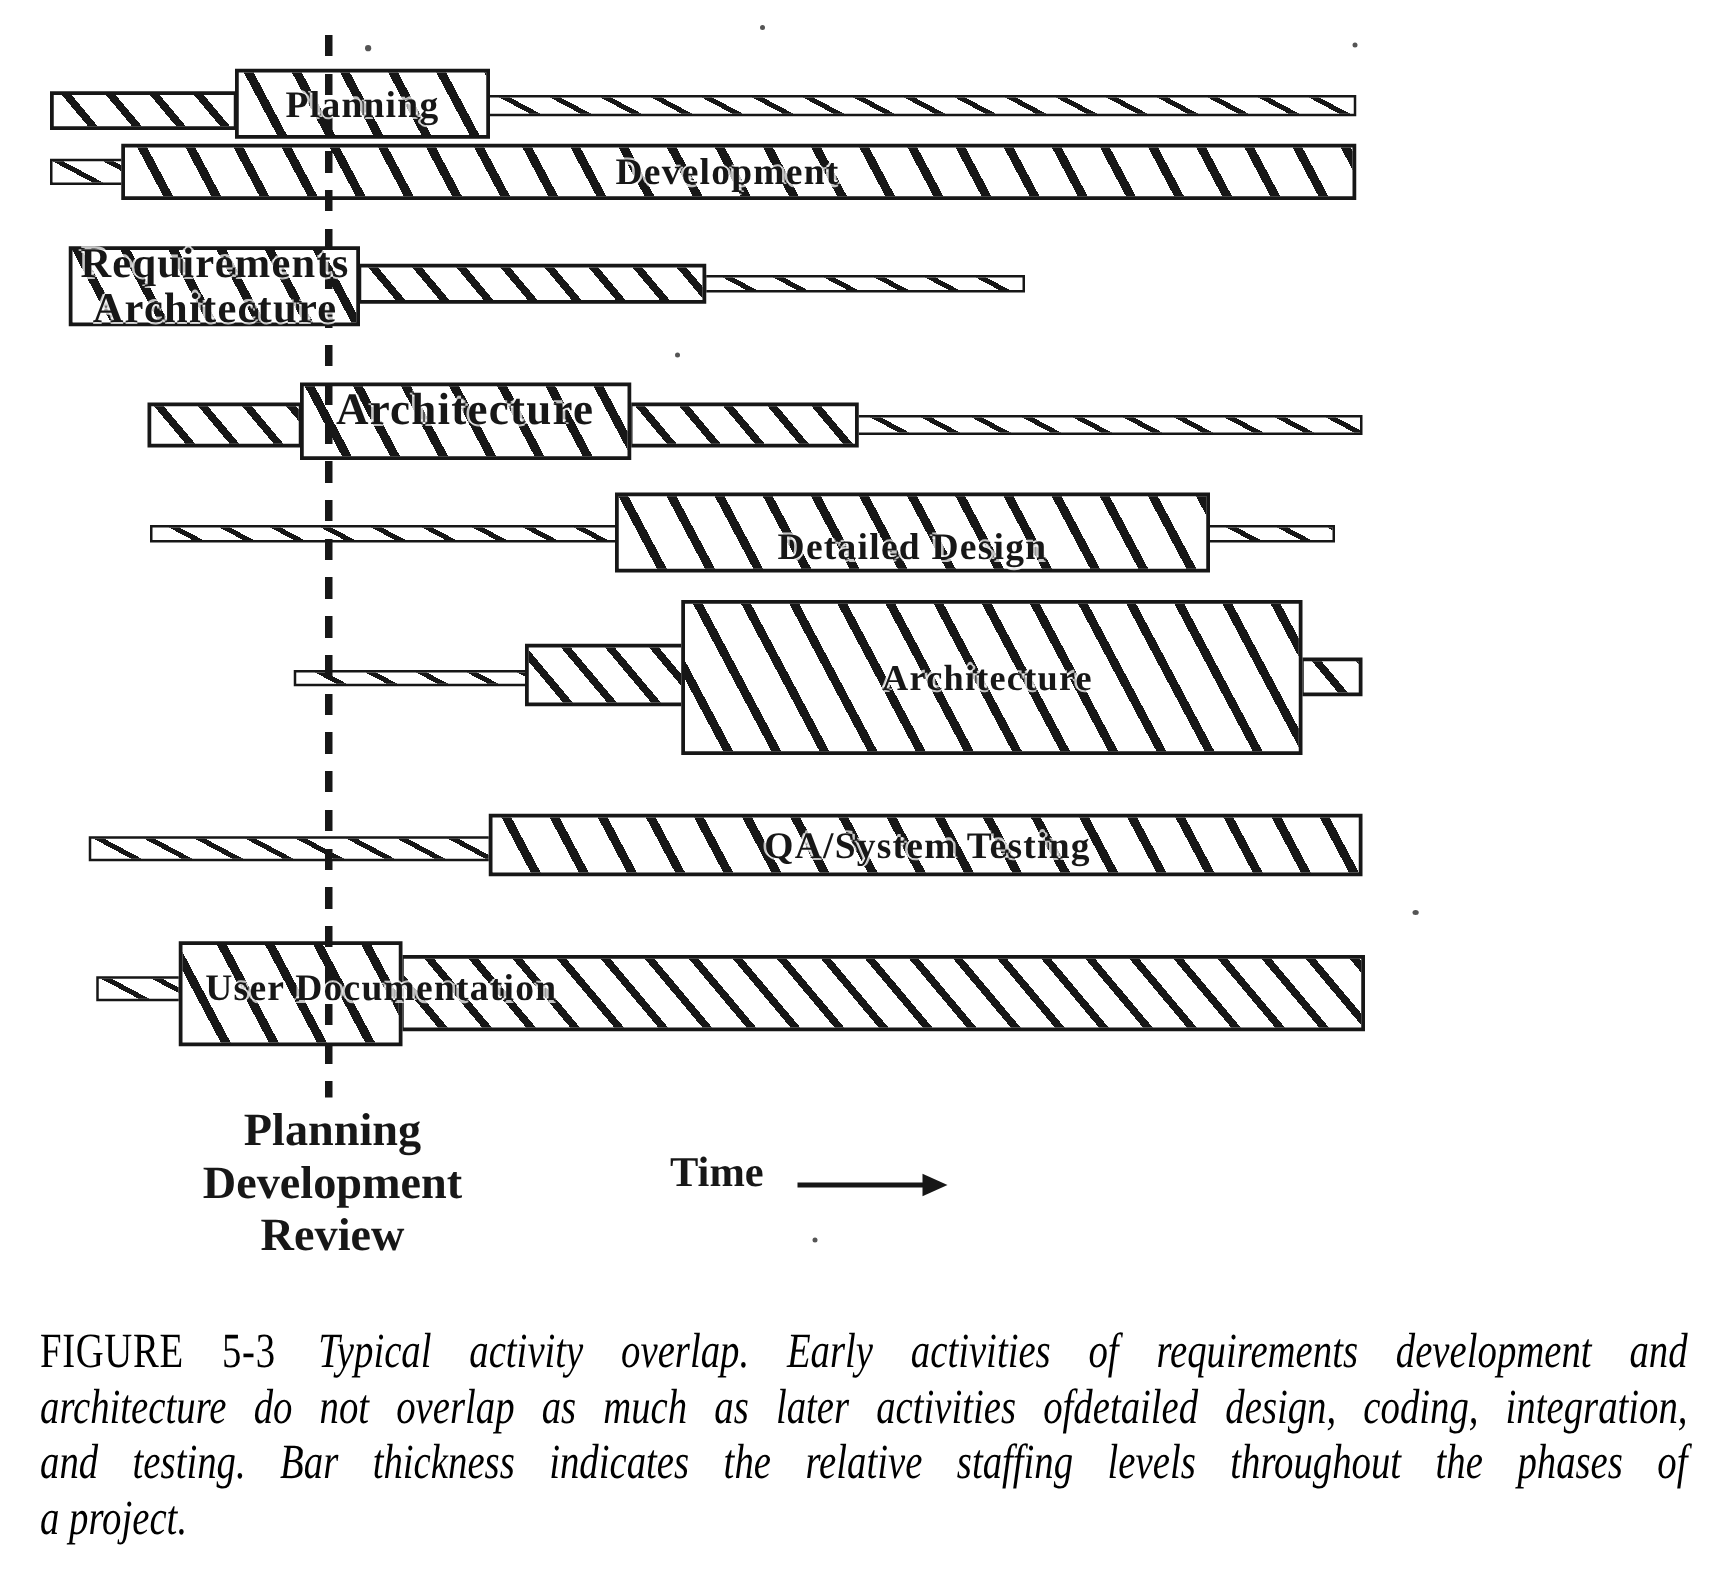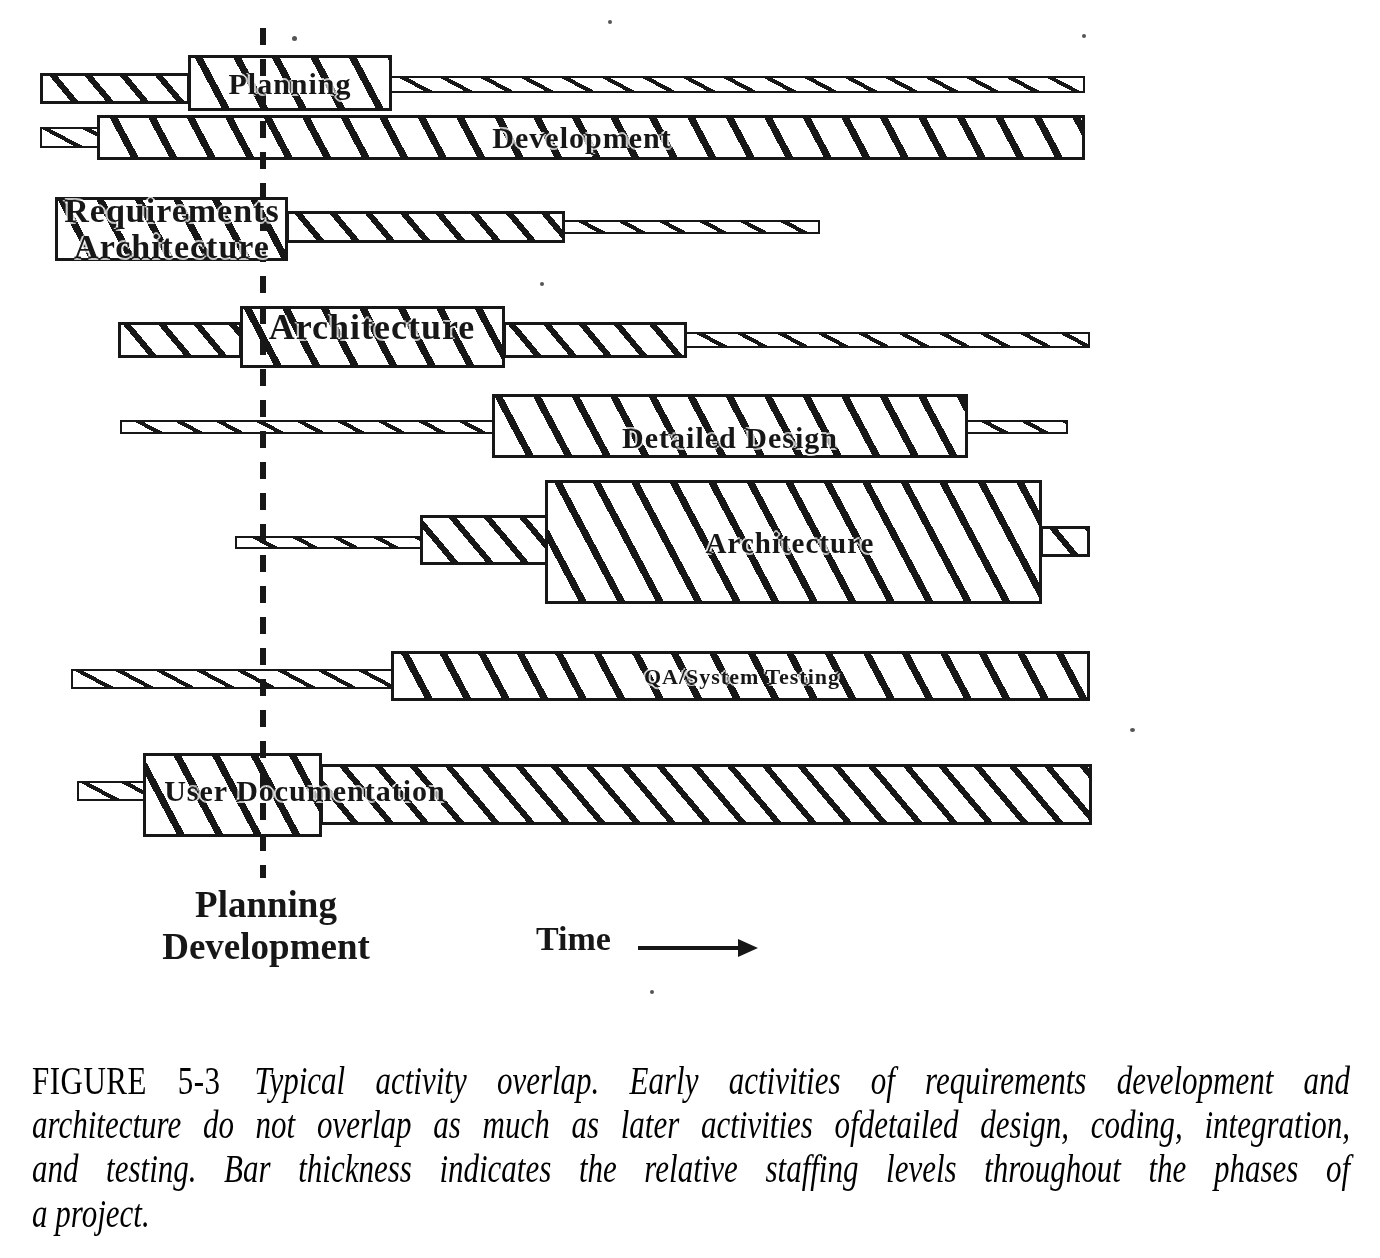--- a/index.html
+++ b/index.html
@@ -62,20 +62,21 @@
 <body>
 
 <div class="page">
 
   <div class="diagram">
     <div class="dashline"></div>
 
     <div class="checkpoint-label">
       <div>Planning</div>
       <div>Development</div>
+      <div>Review</div>
     </div>
 
     <div class="time-group">
       <span class="time-text">Time</span>
       <span class="time-arrow">
         <span class="shaft"></span>
         <span class="head"></span>
       </span>
     </div>
 
@@ -118,21 +119,21 @@
       </div>
       <div class="seg thin" style="left: 235px; top: 536px; width: 188px; height: 13px;"></div>
       <div class="seg medium" style="left: 420px; top: 515px; width: 128px; height: 50px;"></div>
       <div class="seg thick" style="left: 545px; top: 480px; width: 497px; height: 124px;"></div>
       <div class="seg medium" style="left: 1040px; top: 526px; width: 50px; height: 31px;"></div>
       <div class="bar-label" style="left: 790px; top: 543px; font-size: 29px;">
         <div>Architecture</div>
       </div>
       <div class="seg thin" style="left: 71px; top: 669px; width: 322px; height: 20px;"></div>
       <div class="seg thick" style="left: 391px; top: 651px; width: 699px; height: 50px;"></div>
-      <div class="bar-label" style="left: 742px; top: 677px; font-size: 22px;">
+      <div class="bar-label" style="left: 742px; top: 677px; font-size: 30px;">
         <div>QA/System Testing</div>
       </div>
       <div class="seg thin" style="left: 77px; top: 781px; width: 68px; height: 20px;"></div>
       <div class="seg thick" style="left: 143px; top: 753px; width: 179px; height: 84px;"></div>
       <div class="seg medium" style="left: 320px; top: 764px; width: 772px; height: 61px;"></div>
       <div class="bar-label" style="left: 305px; top: 791px; font-size: 30px;">
         <div>User Documentation</div>
       </div>
     </div>
 

